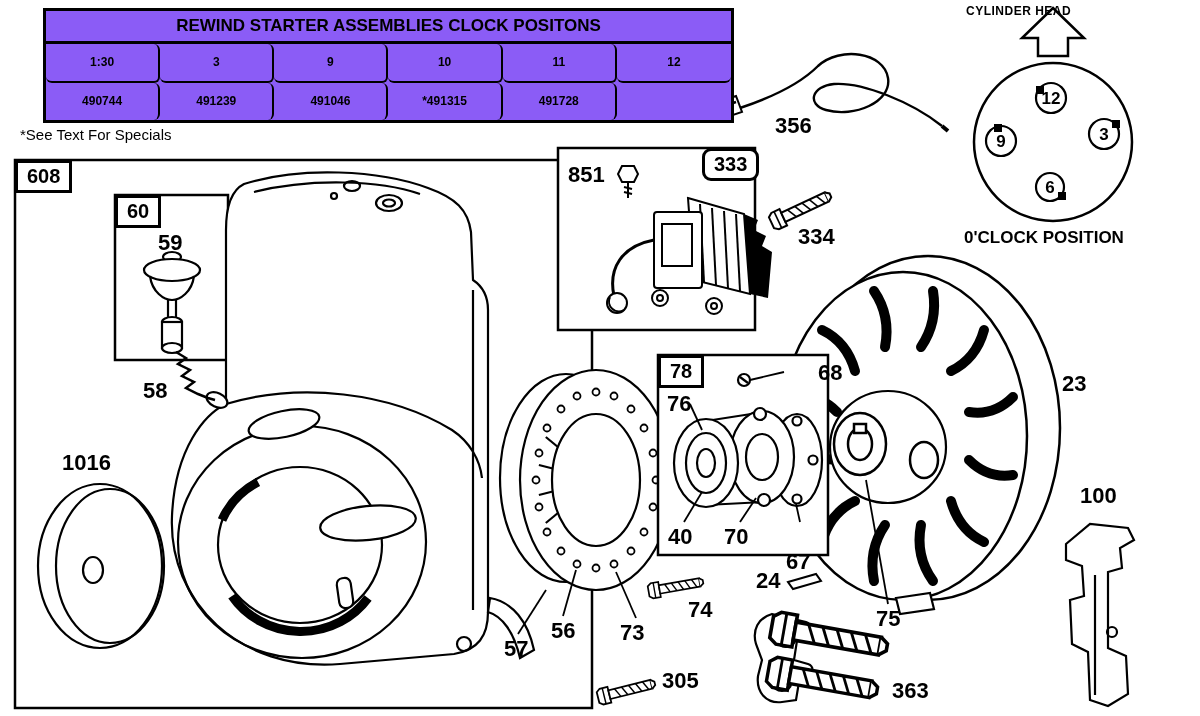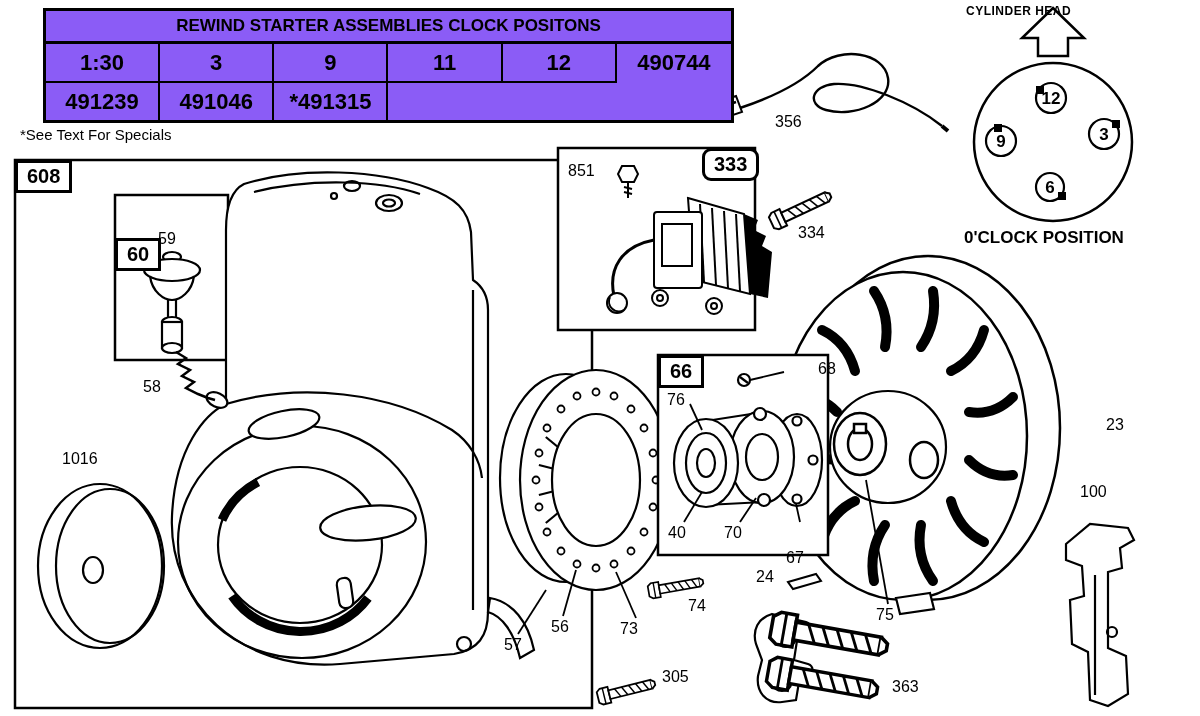--- a/index.html
+++ b/index.html
@@ -3,30 +3,30 @@
 <meta charset="utf-8">
 <style>
   html,body{margin:0;padding:0;background:#fff;}
   .stage{position:relative;width:1200px;height:716px;background:#fff;overflow:hidden;
          font-family:"Liberation Sans",sans-serif;color:#000;}
   .stage svg{position:absolute;left:0;top:0;}
   
   .parts-table{position:absolute;left:15px;top:8px;width:685px;border:3px solid #000;background:#8b5cf6;margin-left:28px;}
   .pt-title{border-bottom:3px solid #000;text-align:center;font-weight:bold;font-size:17px;padding:5px 0;}
   .pt-grid{display:grid;grid-template-columns:repeat(6,1fr);}
-  .pt-cell{border-right:2px solid #000;text-align:center;font-weight:bold;font-size:22px;
-           height:37px;line-height:37px;}
+  .pt-cell{border-right:2px solid #000;text-align:center;font-weight:bold;font-size:12px;
+           height:37px;line-height:37px;border-radius:6px;}
   .pt-cell:nth-child(6n){border-right:none;}
   .pt-cell.hdr{border-bottom:2px solid #000;}
   .footnote{position:absolute;left:20px;top:126px;font-weight:400;font-size:15px;}
   
   .cyl-title{position:absolute;left:966px;top:4px;font-weight:bold;font-size:12px;letter-spacing:.5px;}
   .cyl-caption{position:absolute;left:964px;top:228px;font-weight:bold;font-size:17px;}
   
-  .plbl{position:absolute;font-weight:normal;font-size:16px;white-space:nowrap;}
+  .plbl{position:absolute;font-weight:bold;font-size:22px;white-space:nowrap;}
   .pbox{position:absolute;border:3px solid #000;background:#fff;font-weight:bold;font-size:20px;
         line-height:25px;padding:1px 9px;}
 </style>
 </head>
 <body>
 
 <div class="stage">
 
   <svg width="1200" height="716" viewBox="0 0 1200 716">
     <defs>
@@ -254,50 +254,52 @@
       </g>
     </g>
   </svg>
 
   <div class="parts-table">
     <div class="pt-title">REWIND STARTER ASSEMBLIES CLOCK POSITONS</div>
     <div class="pt-grid">
       <div class="pt-cell hdr">1:30</div>
       <div class="pt-cell hdr">3</div>
       <div class="pt-cell hdr">9</div>
+      <div class="pt-cell hdr">10</div>
       <div class="pt-cell hdr">11</div>
       <div class="pt-cell hdr">12</div>
       <div class="pt-cell">490744</div>
       <div class="pt-cell">491239</div>
       <div class="pt-cell">491046</div>
       <div class="pt-cell">*491315</div>
+      <div class="pt-cell">491728</div>
     </div>
   </div>
   <div class="footnote">*See Text For Specials</div>
 
   <div class="cyl-title">CYLINDER HEAD</div>
   <div class="cyl-caption">0'CLOCK POSITION</div>
 
   <div class="pbox" style="left:15px;top:160px;">608</div>
-  <div class="pbox" style="left:115px;top:195px;margin-top:43px;">60</div>
+  <div class="pbox" style="left:115px;top:195px;">60</div>
   <div class="pbox" style="left:702px;top:148px;border-radius:9px;">333</div>
-  <div class="pbox" style="left:658px;top:355px;">66</div>
+  <div class="pbox" style="left:658px;top:355px;">78</div>
 
   <div class="plbl" style="left:158px;top:230px;">59</div>
   <div class="plbl" style="left:143px;top:378px;">58</div>
   <div class="plbl" style="left:62px;top:450px;">1016</div>
   <div class="plbl" style="left:568px;top:162px;">851</div>
   <div class="plbl" style="left:775px;top:113px;">356</div>
   <div class="plbl" style="left:798px;top:224px;">334</div>
   <div class="plbl" style="left:786px;top:360px;margin-left:32px;">68</div>
   <div class="plbl" style="left:667px;top:391px;">76</div>
   <div class="plbl" style="left:668px;top:524px;">40</div>
   <div class="plbl" style="left:724px;top:524px;">70</div>
   <div class="plbl" style="left:786px;top:549px;">67</div>
-  <div class="plbl" style="left:1062px;top:416px;margin-left:44px;">23</div>
+  <div class="plbl" style="left:1062px;top:371px;">23</div>
   <div class="plbl" style="left:1080px;top:483px;">100</div>
   <div class="plbl" style="left:756px;top:568px;">24</div>
   <div class="plbl" style="left:876px;top:606px;">75</div>
   <div class="plbl" style="left:620px;top:620px;">73</div>
   <div class="plbl" style="left:551px;top:618px;">56</div>
   <div class="plbl" style="left:504px;top:636px;">57</div>
   <div class="plbl" style="left:688px;top:597px;">74</div>
   <div class="plbl" style="left:662px;top:668px;">305</div>
   <div class="plbl" style="left:892px;top:678px;">363</div>
 

